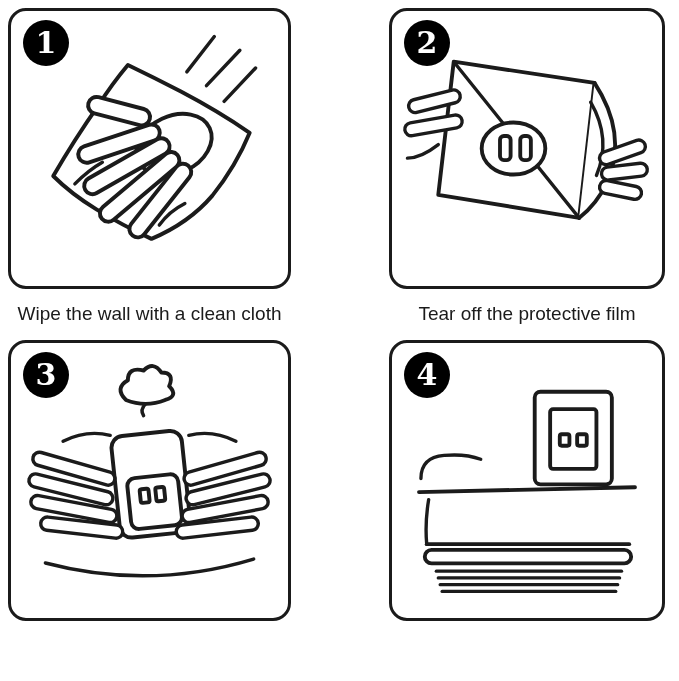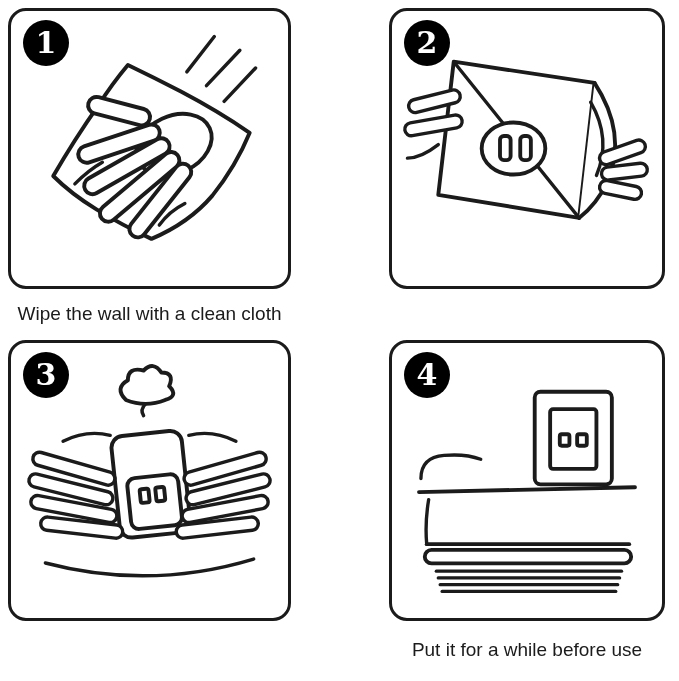--- a/index.html
+++ b/index.html
@@ -117,20 +117,23 @@
         <g>
           <line class="fb2" x1="256" y1="138" x2="222" y2="150"></line>
           <line class="fb2" x1="258" y1="162" x2="224" y2="166"></line>
           <line class="fb2" x1="252" y1="186" x2="222" y2="180"></line>
           <line class="fw2" x1="256" y1="138" x2="222" y2="150"></line>
           <line class="fw2" x1="258" y1="162" x2="224" y2="166"></line>
           <line class="fw2" x1="252" y1="186" x2="222" y2="180"></line>
         </g>
       </svg>
     </div>
+    <div class="caption">
+      <span>Tear off the protective film</span>
+    </div>
   </div>
 
   <div class="cell">
     <div class="panel">
       <div class="badge">
         <span>3</span>
       </div>
       <svg class="art" viewBox="0 0 280 280">
         <g>
           <path class="lnf" d="M116,58 Q104,46 118,38 Q118,24 134,28 Q144,18 152,30 Q166,30 160,44 Q170,54 156,58 Q136,66 116,58 Z"></path>
@@ -189,18 +192,15 @@
           <path class="thin" d="M38,160 Q34,184 36,206"></path>
           <path class="ln" d="M36,206 L246,206"></path>
           <rect class="lnf" x="34" y="212" width="214" height="14" rx="7"></rect>
           <line class="thin" x1="46" y1="234" x2="238" y2="234"></line>
           <line class="thin" x1="48" y1="241" x2="236" y2="241"></line>
           <line class="thin" x1="50" y1="248" x2="234" y2="248"></line>
           <line class="thin" x1="52" y1="255" x2="232" y2="255"></line>
         </g>
       </svg>
     </div>
-    <div class="caption">
-      <span>Put it for a while before use</span>
-    </div>
   </div>
 
 </div>
 
 </body></html>

